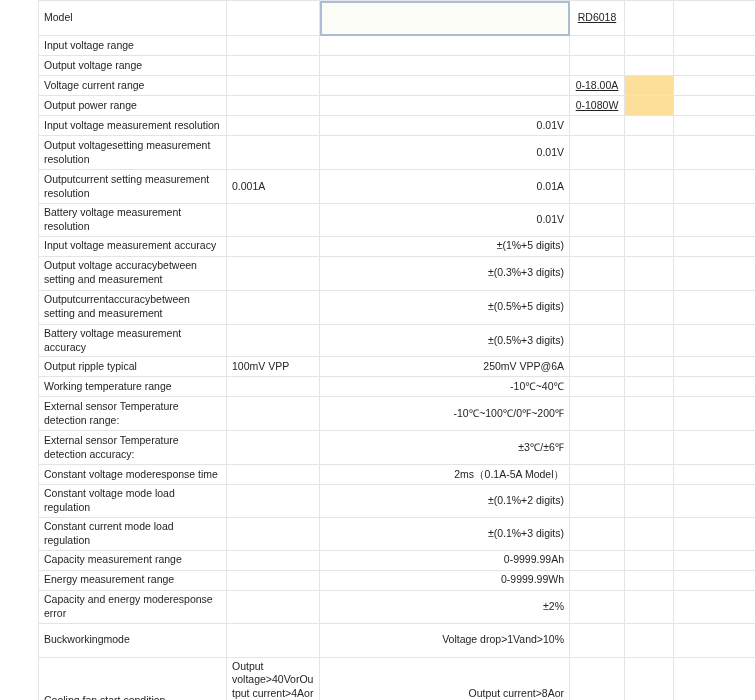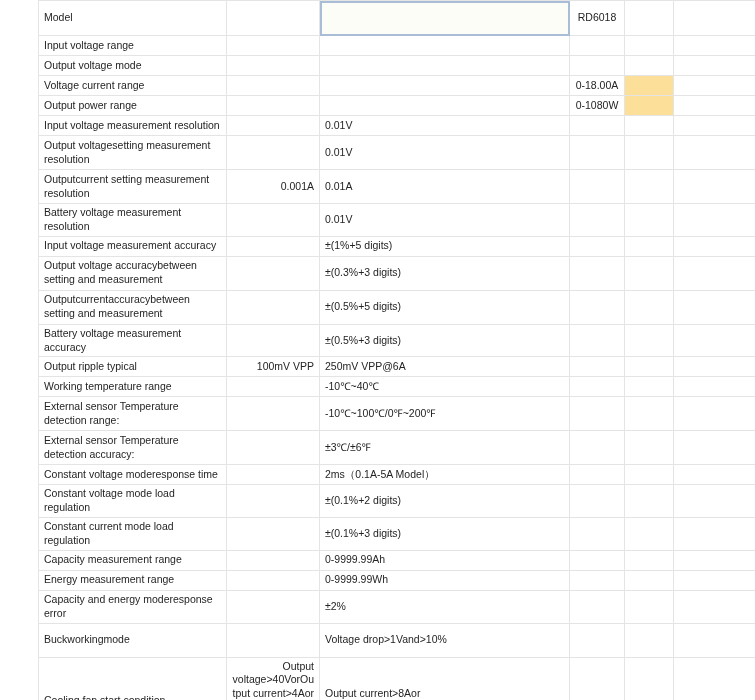--- a/index.html
+++ b/index.html
@@ -46,30 +46,31 @@
   col.c-gray    { width: 93px;  }
   col.c-mid     { width: 250px; }
   col.c-model   { width: 55px;  }
   col.c-right   { width: 49px;  }
   col.c-tail    { width: 103px; }
 
   td.label {
     text-align: left;
     padding-left: 7px;
   }
-  td.center { text-align: left; }
+  td.center { text-align: right; }
 
   td.gray {
     background: #e2e2e2;
-    text-align: right;
+    text-align: left;
   }
   td.amber {
     background: #fce09a;
     text-align: center;
     color: #3a3a3a;
+    text-decoration: underline;
   }
   td.blank { background: #ffffff; }
 
   
   td.selected {
     outline: 2px solid #a9bdd6;
     outline-offset: -2px;
     background: #fdfdf8;
   }
 
@@ -111,21 +112,21 @@
         </tr>
         <tr class="r1">
           <td class="label">Input voltage range</td>
           <td class="blank"></td>
           <td class="center"></td>
           <td class="blank"></td>
           <td class="blank"></td>
           <td class="gutter"></td>
         </tr>
         <tr class="r1">
-          <td class="label">Output voltage mode</td>
+          <td class="label">Output voltage range</td>
           <td class="blank"></td>
           <td class="center"></td>
           <td class="blank"></td>
           <td class="blank"></td>
           <td class="gutter"></td>
         </tr>
         <tr class="r1">
           <td class="label">Voltage current range</td>
           <td class="blank"></td>
           <td class="center"></td>

